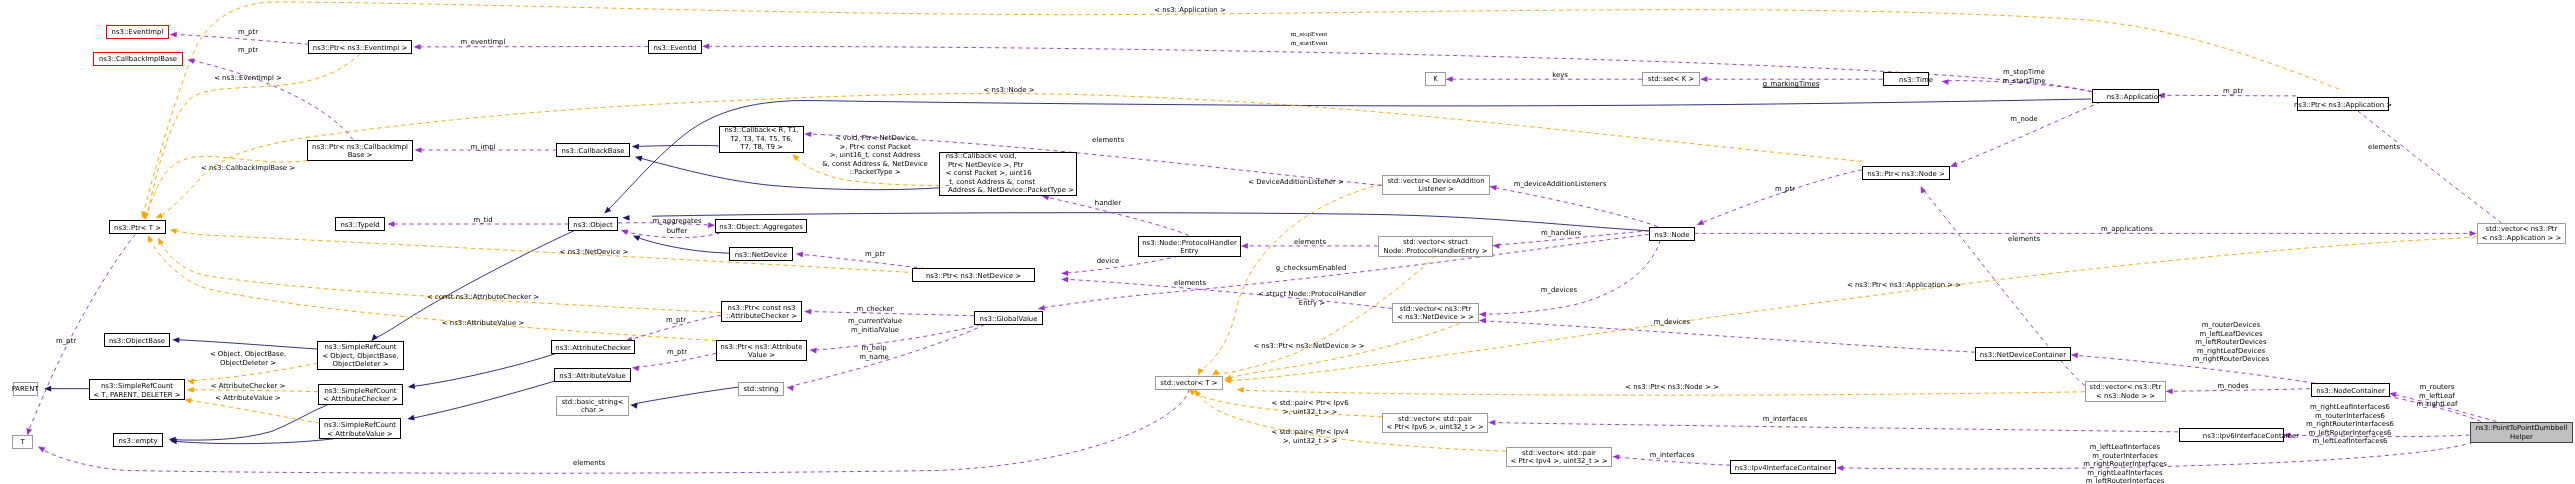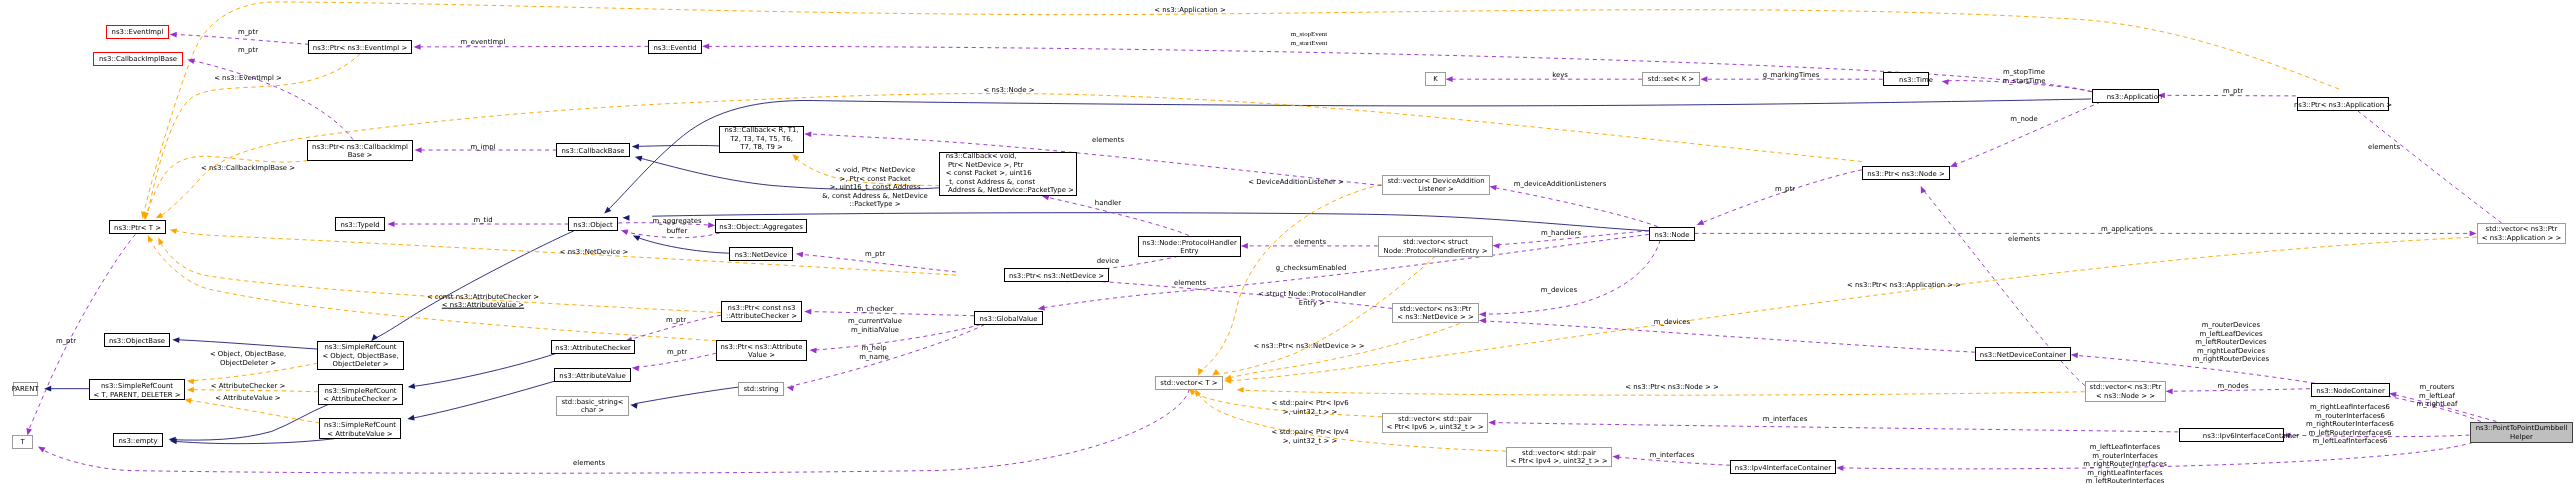--- a/index.html
+++ b/index.html
@@ -184,21 +184,21 @@
       <div class="node-box b-black" style="left: 648px; top: 40px; width: 54px; height: 14px;"><span>ns3::EventId</span></div>
       <div class="node-box b-black" style="left: 307px; top: 140px; width: 106px; height: 21px;"><span>ns3::Ptr&lt; ns3::CallbackImpl</span><span>Base &gt;</span></div>
       <div class="node-box b-black" style="left: 556px; top: 143px; width: 74px; height: 13.6px;"><span>ns3::CallbackBase</span></div>
       <div class="node-box b-black" style="left: 719px; top: 126px; width: 85px; height: 27px;"><span>ns3::Callback&lt; R, T1,</span><span>T2, T3, T4, T5, T6,</span><span>T7, T8, T9 &gt;</span></div>
       <div class="node-box b-black" style="left: 939px; top: 152px; width: 138px; height: 44px; align-items: flex-start; padding-left: 5.7px; text-align: left;"><span>ns3::Callback&lt; void,</span><span> Ptr&lt; NetDevice &gt;, Ptr</span><span>&lt; const Packet &gt;, uint16</span><span>_t, const Address &amp;, const</span><span> Address &amp;, NetDevice::PacketType &gt;</span></div>
       <div class="node-box b-black" style="left: 109px; top: 220px; width: 57px; height: 13.6px;"><span>ns3::Ptr&lt; T &gt;</span></div>
       <div class="node-box b-black" style="left: 335px; top: 217px; width: 50px; height: 13.6px;"><span>ns3::TypeId</span></div>
       <div class="node-box b-black" style="left: 568px; top: 217px; width: 50px; height: 13.6px;"><span>ns3::Object</span></div>
       <div class="node-box b-black" style="left: 715px; top: 219px; width: 92px; height: 13.6px;"><span>ns3::Object::Aggregates</span></div>
       <div class="node-box b-black" style="left: 729px; top: 247px; width: 64px; height: 13.6px;"><span>ns3::NetDevice</span></div>
-      <div class="node-box b-black" style="left: 1004px; top: 268px; width: 105px; height: 14px;"><span>ns3::Ptr&lt; ns3::NetDevice &gt;</span></div>
+      <div class="node-box b-black" style="left: 912px; top: 268px; width: 123px; height: 14px;"><span>ns3::Ptr&lt; ns3::NetDevice &gt;</span></div>
       <div class="node-box b-black" style="left: 104px; top: 333px; width: 66px; height: 13.6px;"><span>ns3::ObjectBase</span></div>
       <div class="node-box b-black" style="left: 317px; top: 341px; width: 87px; height: 29px;"><span>ns3::SimpleRefCount</span><span>&lt; Object, ObjectBase,</span><span>ObjectDeleter &gt;</span></div>
       <div class="node-box b-grey" style="left: 2.6px; top: 382px; width: 25px; height: 13.6px; margin-left: 10px;"><span>PARENT</span></div>
       <div class="node-box b-black" style="left: 89px; top: 379px; width: 96px; height: 21.4px;"><span>ns3::SimpleRefCount</span><span>&lt; T, PARENT, DELETER &gt;</span></div>
       <div class="node-box b-black" style="left: 318px; top: 384px; width: 85px; height: 21px;"><span>ns3::SimpleRefCount</span><span>&lt; AttributeChecker &gt;</span></div>
       <div class="node-box b-black" style="left: 319px; top: 418px; width: 82px; height: 21.4px;"><span>ns3::SimpleRefCount</span><span>&lt; AttributeValue &gt;</span></div>
       <div class="node-box b-grey" style="left: 12px; top: 435px; width: 21px; height: 13.6px;"><span>T</span></div>
       <div class="node-box b-black" style="left: 113px; top: 433px; width: 50px; height: 13.6px;"><span>ns3::empty</span></div>
       <div class="node-box b-black" style="left: 551px; top: 340px; width: 84px; height: 13.6px;"><span>ns3::AttributeChecker</span></div>
       <div class="node-box b-black" style="left: 554px; top: 368px; width: 77px; height: 13.6px;"><span>ns3::AttributeValue</span></div>
@@ -230,33 +230,33 @@
       <div class="node-box b-highlight" style="left: 2470px; top: 422px; width: 103px; height: 21px;"><span>ns3::PointToPointDumbbell</span><span>Helper</span></div>
     </div>
   <div id="label-layer">
       <div class="elabel" style="left: 248px; top: 32px;">m_ptr</div>
       <div class="elabel" style="left: 248px; top: 50px;">m_ptr</div>
       <div class="elabel" style="left: 1190px; top: 10.4px;">&lt; ns3::Application &gt;</div>
       <div class="elabel" style="left: 483px; top: 42px;">m_eventImpl</div>
       <div class="elabel" style="left: 1309px; top: 39px; font-family: Liberation Serif, serif;">m_stopEvent
 m_startEvent</div>
       <div class="elabel" style="left: 1560px; top: 75px;">keys</div>
-      <div class="elabel" style="left: 1791px; top: 75px;">g_markingTimes</div>
+      <div class="elabel" style="left: 1791px; top: 84px; text-decoration: underline;">g_markingTimes</div>
       <div class="elabel" style="left: 2024px; top: 77px;">m_stopTime
 m_startTime</div>
       <div class="elabel" style="left: 1009px; top: 90px;">&lt; ns3::Node &gt;</div>
       <div class="elabel" style="left: 248px; top: 78px;">&lt; ns3::EventImpl &gt;</div>
       <div class="elabel" style="left: 2233px; top: 91px;">m_ptr</div>
       <div class="elabel" style="left: 2024px; top: 119px;">m_node</div>
       <div class="elabel" style="left: 2384px; top: 147px;">elements</div>
       <div class="elabel" style="left: 2024px; top: 239px;">elements</div>
       <div class="elabel" style="left: 1108px; top: 140px;">elements</div>
       <div class="elabel" style="left: 483px; top: 147px;">m_impl</div>
       <div class="elabel" style="left: 248px; top: 168px;">&lt; ns3::CallbackImplBase &gt;</div>
-      <div class="elabel" style="left: 875px; top: 155px; margin-top: 32px;">&lt; void, Ptr&lt; NetDevice
+      <div class="elabel" style="left: 875px; top: 155px;">&lt; void, Ptr&lt; NetDevice
 &gt;, Ptr&lt; const Packet
 &gt;, uint16_t, const Address
 &amp;, const Address &amp;, NetDevice
 ::PacketType &gt;</div>
       <div class="elabel" style="left: 1296px; top: 182px;">&lt; DeviceAdditionListener &gt;</div>
       <div class="elabel" style="left: 1560px; top: 184px;">m_deviceAdditionListeners</div>
       <div class="elabel" style="left: 1785px; top: 189px;">m_ptr</div>
       <div class="elabel" style="left: 1108px; top: 203px;">handler</div>
       <div class="elabel" style="left: 1108px; top: 261px;">device</div>
       <div class="elabel" style="left: 483px; top: 220px;">m_tid</div>
@@ -271,21 +271,21 @@
       <div class="elabel" style="left: 1559px; top: 290px;">m_devices</div>
       <div class="elabel" style="left: 1190px; top: 283px;">elements</div>
       <div class="elabel" style="left: 1311px; top: 268px;">g_checksumEnabled</div>
       <div class="elabel" style="left: 1312px; top: 299px;">&lt; struct Node::ProtocolHandler
 Entry &gt;</div>
       <div class="elabel" style="left: 1672px; top: 322px;">m_devices</div>
       <div class="elabel" style="left: 483px; top: 297px;">&lt; const ns3::AttributeChecker &gt;</div>
       <div class="elabel" style="left: 875px; top: 309px;">m_checker</div>
       <div class="elabel" style="left: 875px; top: 326px;">m_currentValue
 m_initialValue</div>
-      <div class="elabel" style="left: 483px; top: 305px; text-decoration: underline;">&lt; ns3::AttributeValue &gt;</div>
+      <div class="elabel" style="left: 483px; top: 323px;">&lt; ns3::AttributeValue &gt;</div>
       <div class="elabel" style="left: 66px; top: 341px;">m_ptr</div>
       <div class="elabel" style="left: 677px; top: 352px;">m_ptr</div>
       <div class="elabel" style="left: 676px; top: 320px;">m_ptr</div>
       <div class="elabel" style="left: 874px; top: 353px;">m_help
 m_name</div>
       <div class="elabel" style="left: 248px; top: 359px;">&lt; Object, ObjectBase,
 ObjectDeleter &gt;</div>
       <div class="elabel" style="left: 248px; top: 386px;">&lt; AttributeChecker &gt;</div>
       <div class="elabel" style="left: 248px; top: 398px;">&lt; AttributeValue &gt;</div>
       <div class="elabel" style="left: 1309px; top: 346px;">&lt; ns3::Ptr&lt; ns3::NetDevice &gt; &gt;</div>

